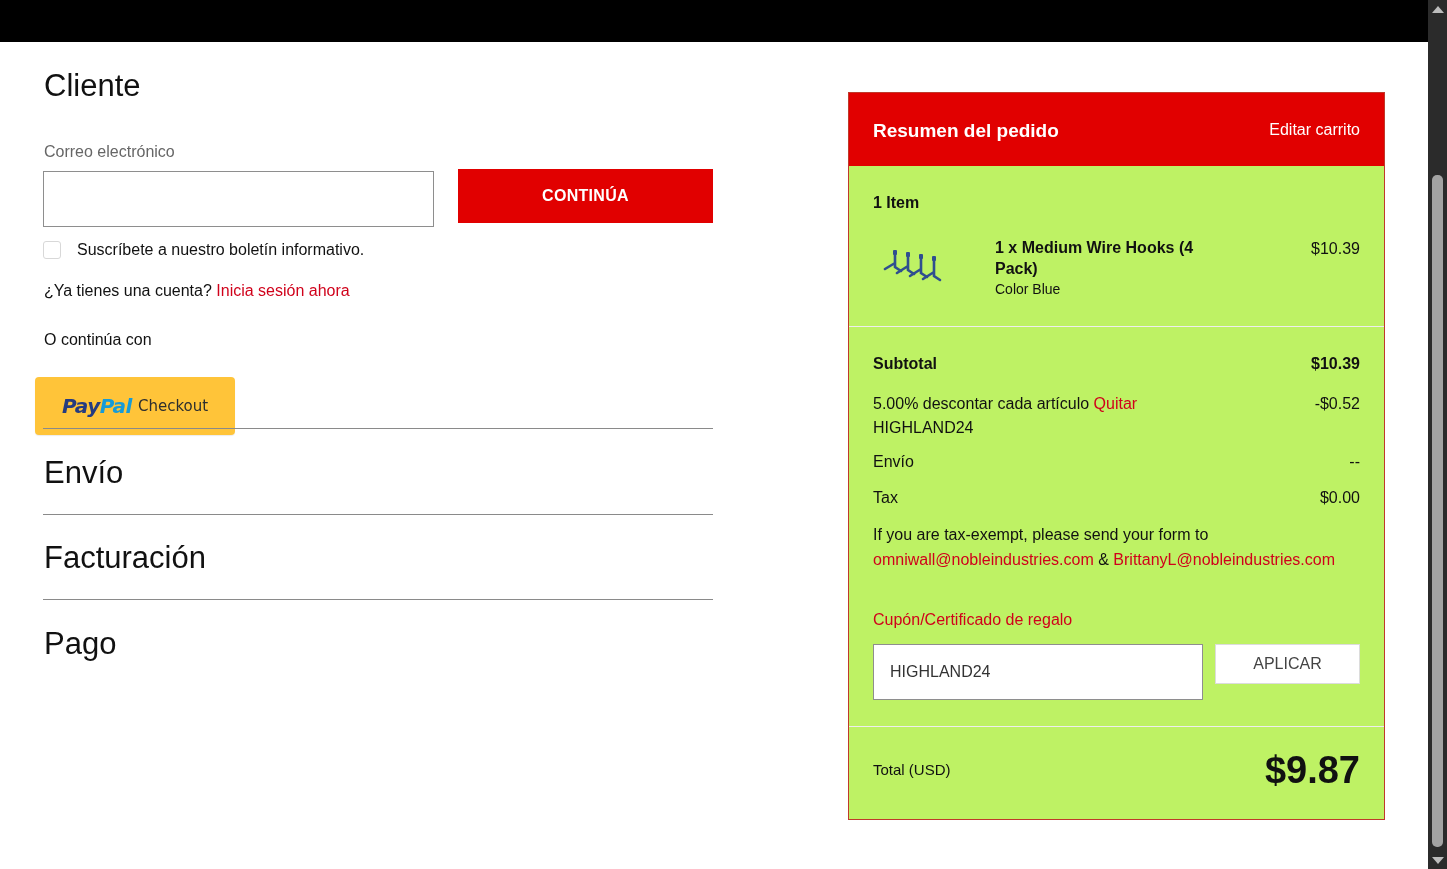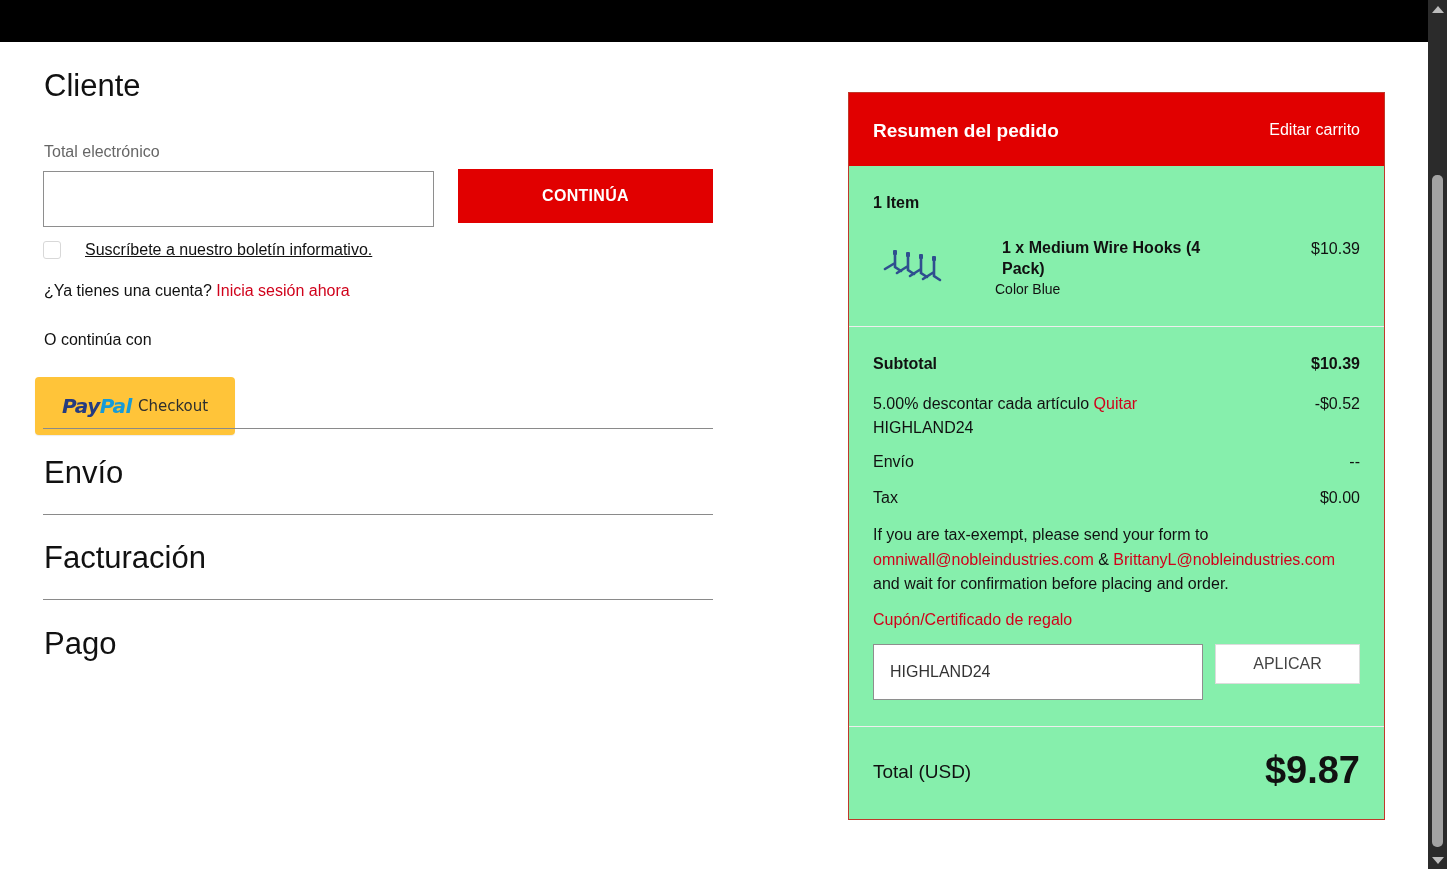--- a/index.html
+++ b/index.html
@@ -25,71 +25,71 @@
     border:1px solid #8e8e8e; background:#fff; font-size:16px; padding:0 14px; outline:none;
     font-family:"Liberation Sans", sans-serif;
   }
   .btn-continue {
     position:absolute; left:458px; top:169px; width:255px; height:54px; background:#e10000;
     color:#fff; border:none; font-weight:700; font-size:16px; letter-spacing:0.3px;
     font-family:"Liberation Sans", sans-serif; cursor:pointer;
   }
   .newsletter { position:absolute; left:43px; top:241px; display:flex; align-items:center; }
   .checkbox { width:18px; height:18px; border:1px solid #d8d8d8; border-radius:3px; background:#fff; box-sizing:border-box; }
-  .newsletter-label { margin-left:24px; font-size:16px; color:#111;text-decoration:underline; }
+  .newsletter-label { margin-left:16px; font-size:16px; color:#111; }
   .account-line { position:absolute; left:44px; top:282px; font-size:16px; color:#111; }
   .link-red { color:#d0021b; text-decoration:none; cursor:pointer; }
   .or-continue { position:absolute; left:44px; top:331px; font-size:16px; color:#111;text-align:right; }
   .paypal-btn {
     position:absolute; left:35px; top:377px; width:200px; height:58px; border-radius:4px;
     background:#ffc439; border:none; display:flex; align-items:center; justify-content:center; cursor:pointer;
     box-shadow:0 1px 1px rgba(0,0,0,0.08);
   }
   .pp-pay { font-style:italic; font-weight:700; font-size:20px; color:#253b80; font-family:"DejaVu Sans", sans-serif; letter-spacing:-0.5px; }
   .pp-pal { font-style:italic; font-weight:700; font-size:20px; color:#179bd7; font-family:"DejaVu Sans", sans-serif; letter-spacing:-0.5px; }
   .pp-checkout { margin-left:6px; font-size:15px; color:#2c2e2f; font-family:"DejaVu Sans", sans-serif; }
   .divider { position:absolute; left:43px; width:670px; height:1px; background:#8a8a8a; }
   .section-h { position:absolute; left:44px; font-size:31px; font-weight:400; margin:0; color:#111; }
 
   
-  .summary { position:absolute; left:848px; top:92px; width:537px; height:728px; box-sizing:border-box; border:1px solid #c0392b; background:#86efac; }
+  .summary { position:absolute; left:848px; top:92px; width:537px; height:728px; box-sizing:border-box; border:1px solid #c0392b; background:#bef264; }
   .summary-header { position:absolute; left:0; top:0; width:535px; height:73px; background:#e10000; }
   .summary-title { position:absolute; left:24px; top:27px; color:#fff; font-weight:700; font-size:19px; }
   .edit-cart { position:absolute; right:24px; top:28px; color:#fff; font-size:16px; text-decoration:none; cursor:pointer; }
   .item-count { position:absolute; left:24px; top:101px; font-weight:700; font-size:16px; }
   .product-img { position:absolute; left:30px; top:148px; width:82px; height:46px; }
-  .product-name { position:absolute; left:146px; top:144px; width:220px; font-weight:700; font-size:16px; line-height:21px;margin-left:7px; }
+  .product-name { position:absolute; left:146px; top:144px; width:220px; font-weight:700; font-size:16px; line-height:21px; }
   .product-option { position:absolute; left:146px; top:188px; font-size:14px; color:#111;text-align:center; }
   .product-price { position:absolute; right:24px; top:147px; font-size:16px; }
   .sum-divider { position:absolute; left:0; width:535px; height:1px; background:#eeeeee; }
   .row { position:absolute; left:24px; width:487px; font-size:16px; }
   .row .val { position:absolute; right:0; top:0; }
   .bold { font-weight:700; }
   .tax-note { position:absolute; left:24px; top:430px; width:490px; font-size:16px; line-height:24.5px; }
   .coupon-toggle { position:absolute; left:24px; top:518px; font-size:16px; color:#d0021b; text-decoration:none; cursor:pointer; }
   .coupon-input {
     position:absolute; left:24px; top:551px; width:330px; height:56px; box-sizing:border-box;
     border:1px solid #8e8e8e; font-size:16px; padding:0 16px; color:#333; outline:none;
     font-family:"Liberation Sans", sans-serif; background:#fff;
   }
   .apply-btn {
     position:absolute; left:366px; top:551px; width:145px; height:40px; box-sizing:border-box;
     border:1px solid #dcdcdc; background:#fff; color:#444; font-size:16px; cursor:pointer;
     font-family:"Liberation Sans", sans-serif;
   }
-  .total-label { position:absolute; left:24px; top:668px; font-size:19px; }
+  .total-label { position:absolute; left:24px; top:668px; font-size:15px; }
   .total-value { position:absolute; right:24px; top:656px; font-size:38px; font-weight:700;text-align:right; }
 </style>
 </head>
 <body>
 
 <div class="topbar"></div>
 
 <h2 class="h-cliente">Cliente</h2>
-<label class="label-email">Total electrónico</label>
+<label class="label-email">Correo electrónico</label>
 <input class="email-input" type="email" value="" style="">
 <button class="btn-continue">CONTINÚA</button>
 
 <div class="newsletter">
   <div class="checkbox"></div>
   <span class="newsletter-label">Suscríbete a nuestro boletín informativo.</span>
 </div>
 
 <div class="account-line">
   <span>¿Ya tienes una cuenta?</span>
@@ -160,21 +160,20 @@
   <div class="row" style="top:396px;">
     <span>Tax</span>
     <span class="val">$0.00</span>
   </div>
 
   <div class="tax-note">
     <span>If you are tax-exempt, please send your form to</span><br>
     <a class="link-red">omniwall@nobleindustries.com</a>
     <span>&amp;</span>
     <a class="link-red">BrittanyL@nobleindustries.com</a><br>
-    <span>and wait for confirmation before placing and order.</span>
   </div>
 
   <a class="coupon-toggle">Cupón/Certificado de regalo</a>
   <input class="coupon-input" type="text" value="HIGHLAND24" style="">
   <button class="apply-btn">APLICAR</button>
 
   <div class="sum-divider" style="top:633px;"></div>
 
   <div class="total-label">Total (USD)</div>
   <div class="total-value">$9.87</div>

